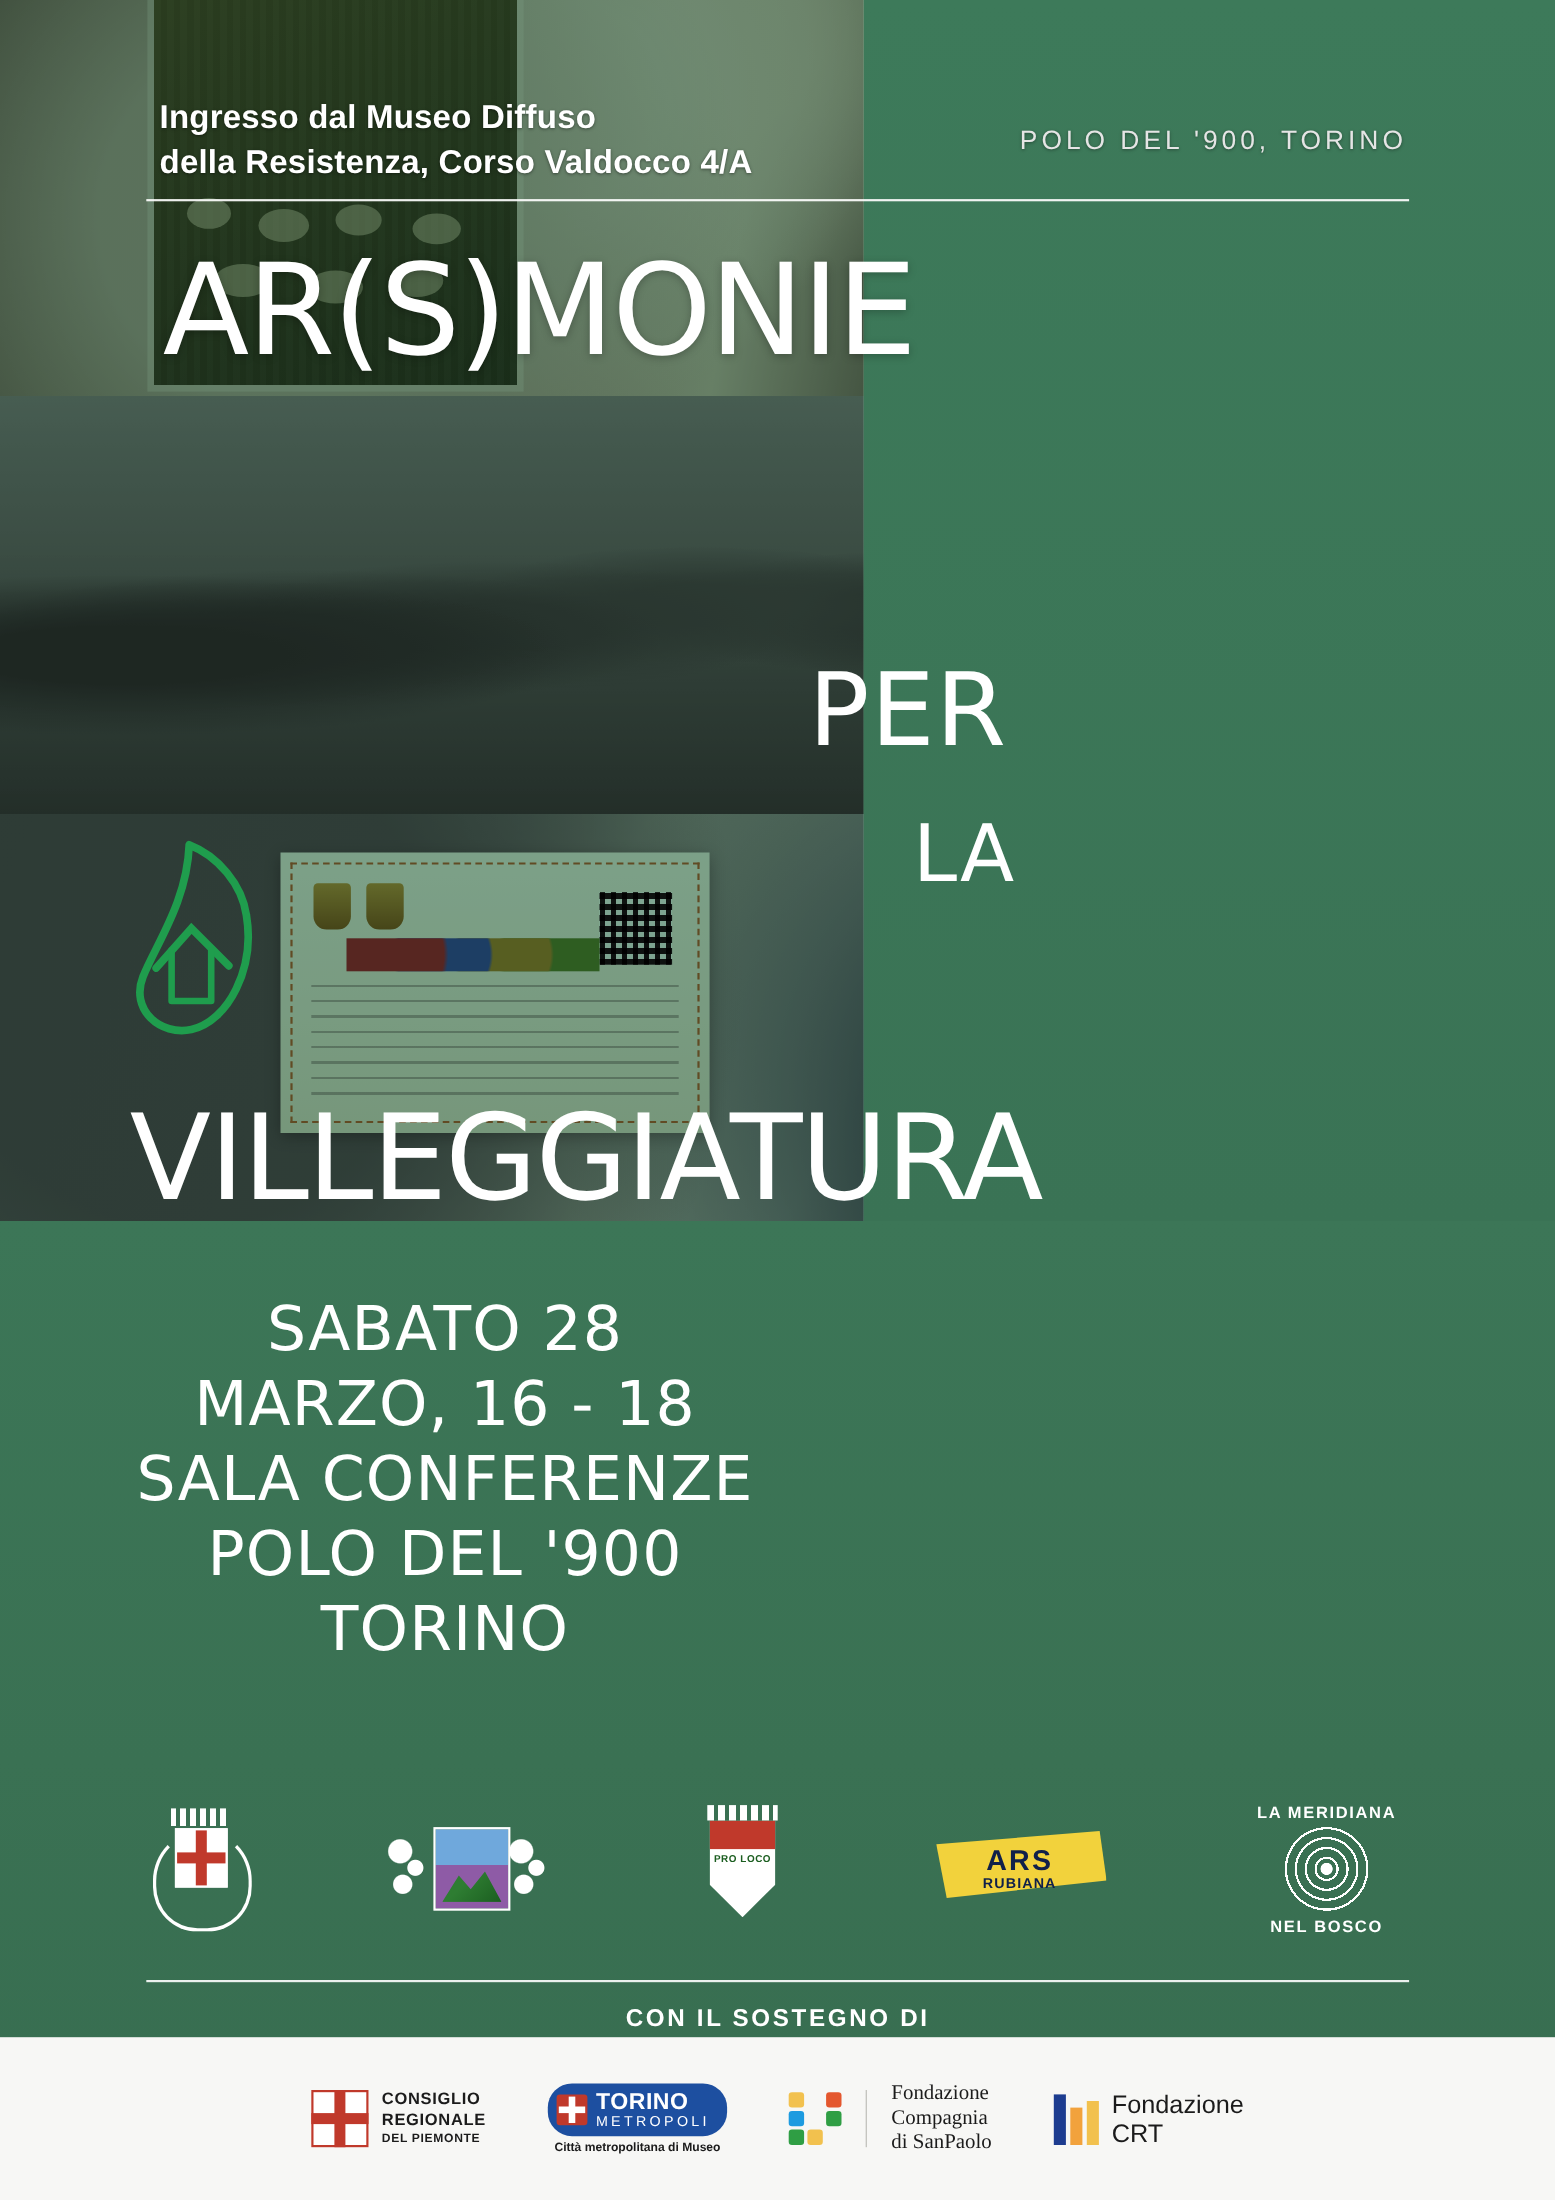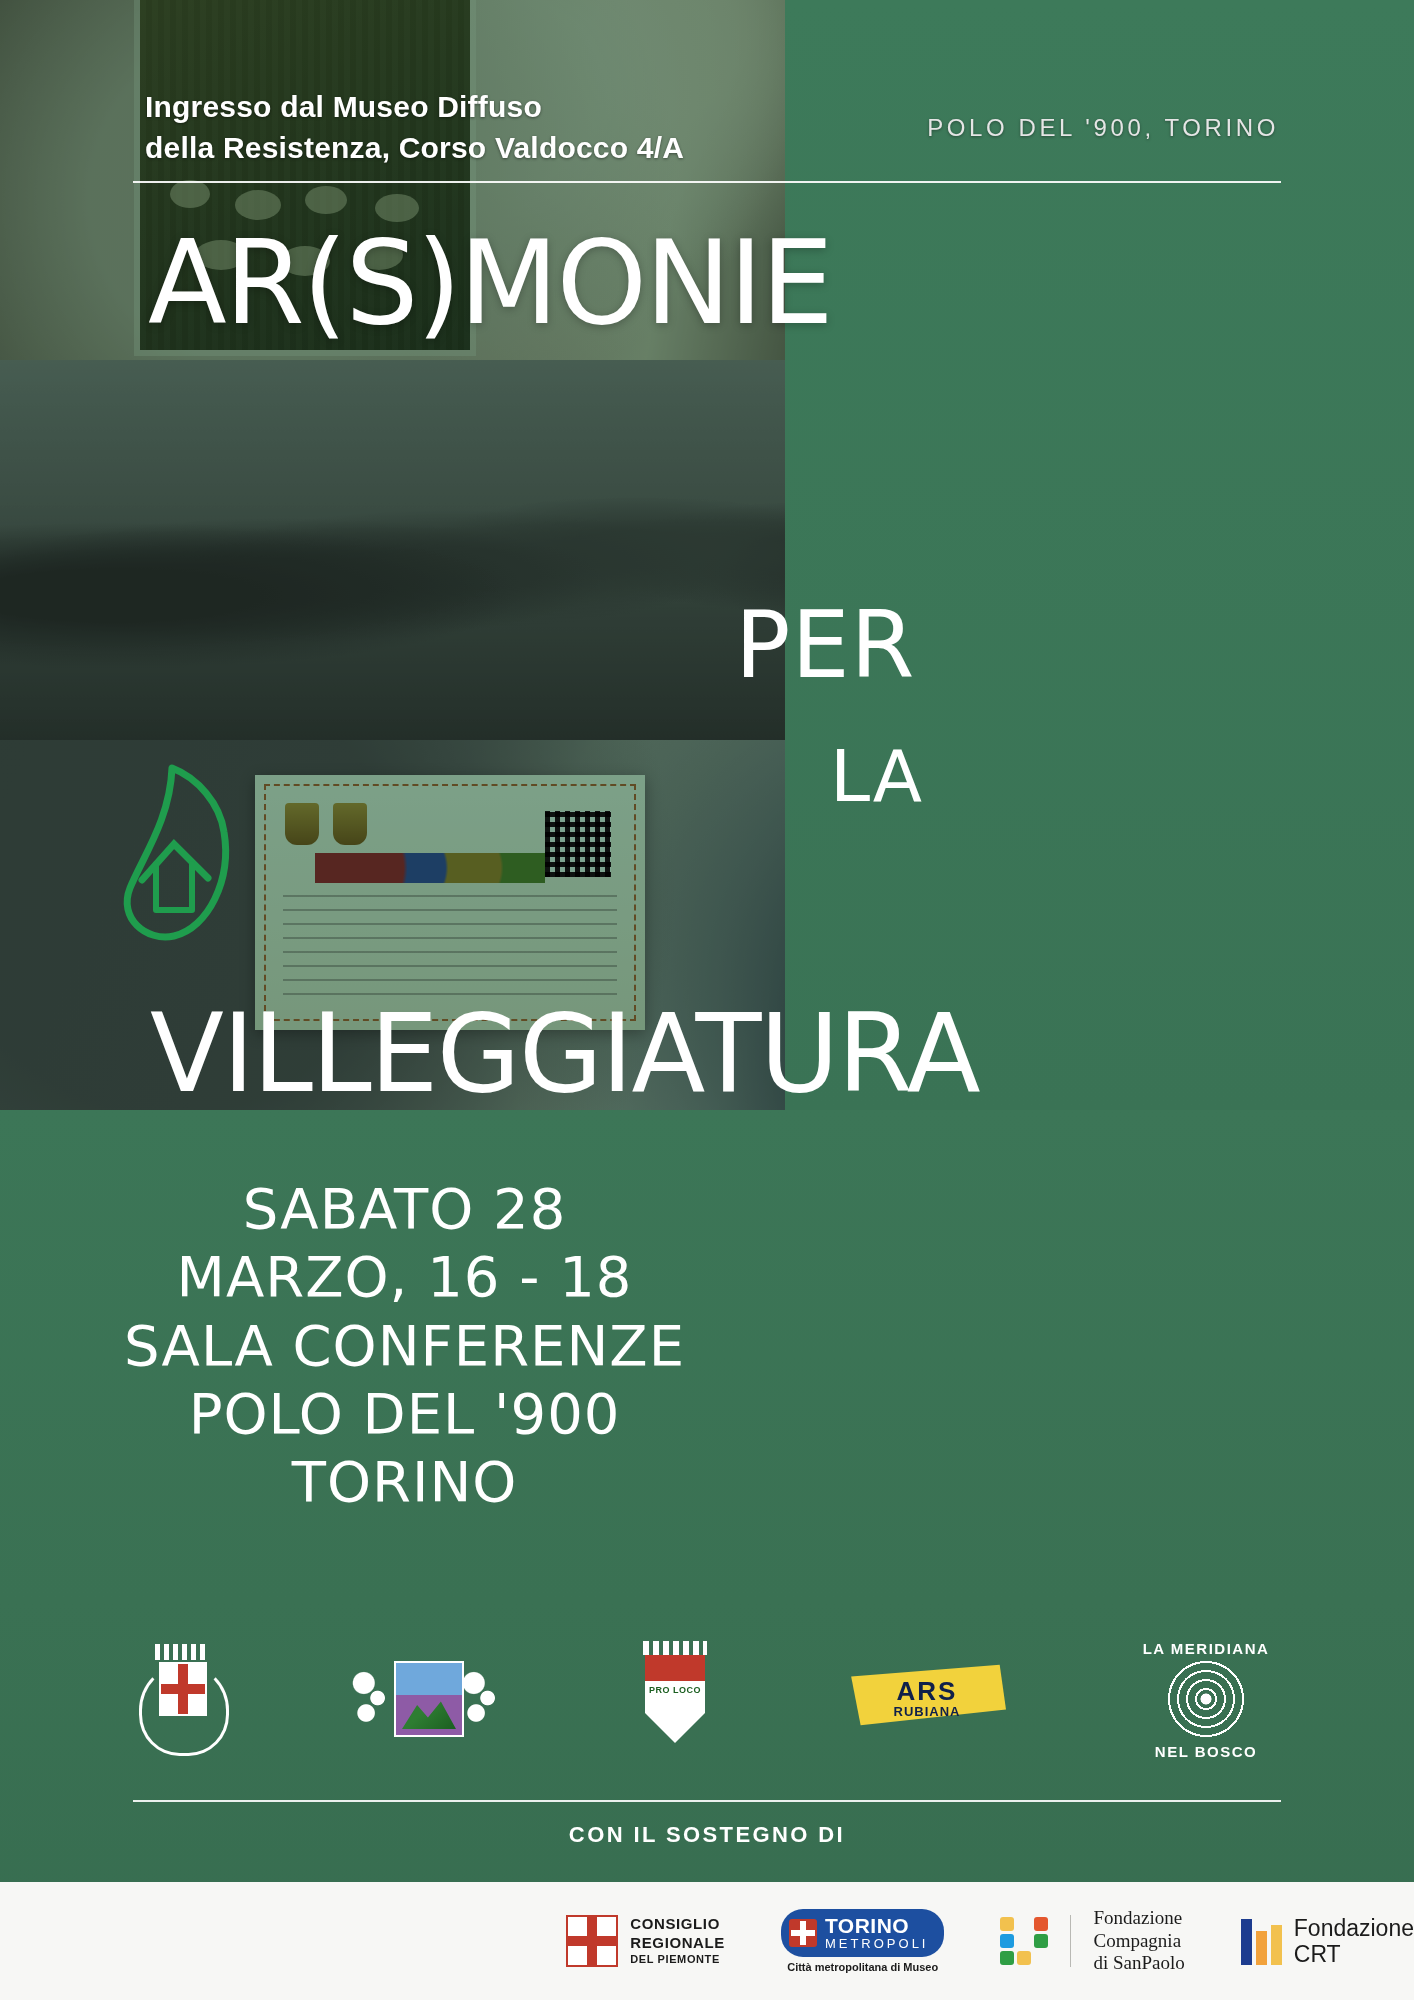--- a/index.html
+++ b/index.html
@@ -184,21 +184,20 @@
   }
   .la {
     left: 830px; top: 740px;
     font-size: 72px;
     letter-spacing: 1px;
   }
   .villeggiatura {
     left: 118px; top: 1000px;
     font-size: 108px;
     letter-spacing: -1.5px;
-    margin-left: 32px;
   }
 
   
   .leaf-doodle {
     position: absolute;
     left: 112px; top: 760px;
     width: 135px; height: 190px;
   }
 
   
@@ -380,25 +379,25 @@
     color: #ffffff;
     font-size: 22px;
     font-weight: 700;
     letter-spacing: 2.4px;
   }
 
   
   .footer {
     position: absolute;
     left: 0; right: 0; bottom: 0;
-    height: 118px;
+    height: 148px;
     background: #f7f7f5;
     display: flex;
     align-items: center;
-    justify-content: flex-end;
+    justify-content: center;
     gap: 56px;
   }
   .f-logo { display: flex; align-items: center; gap: 12px; }
   .f-cons .mark {
     width: 52px; height: 52px; position: relative; background: #fff;
   }
   .f-cons .mark i {
     position: absolute; background: #c0392b;
   }
   .f-cons .mark i.v { left: 21px; top: 0; width: 10px; height: 52px; }

